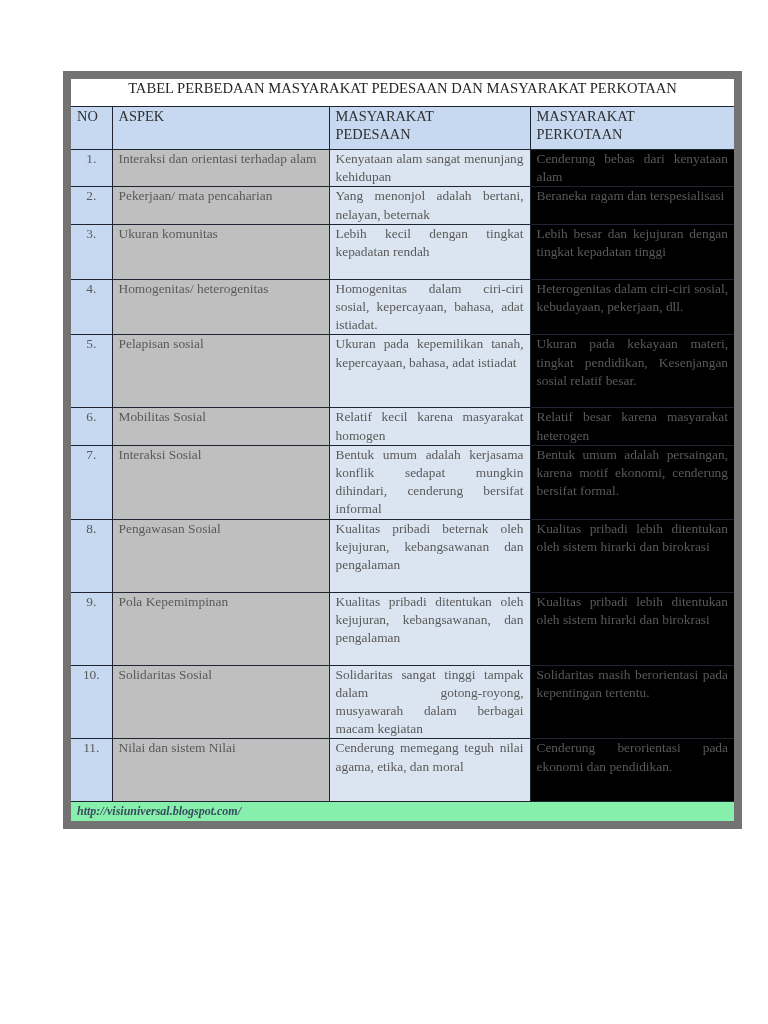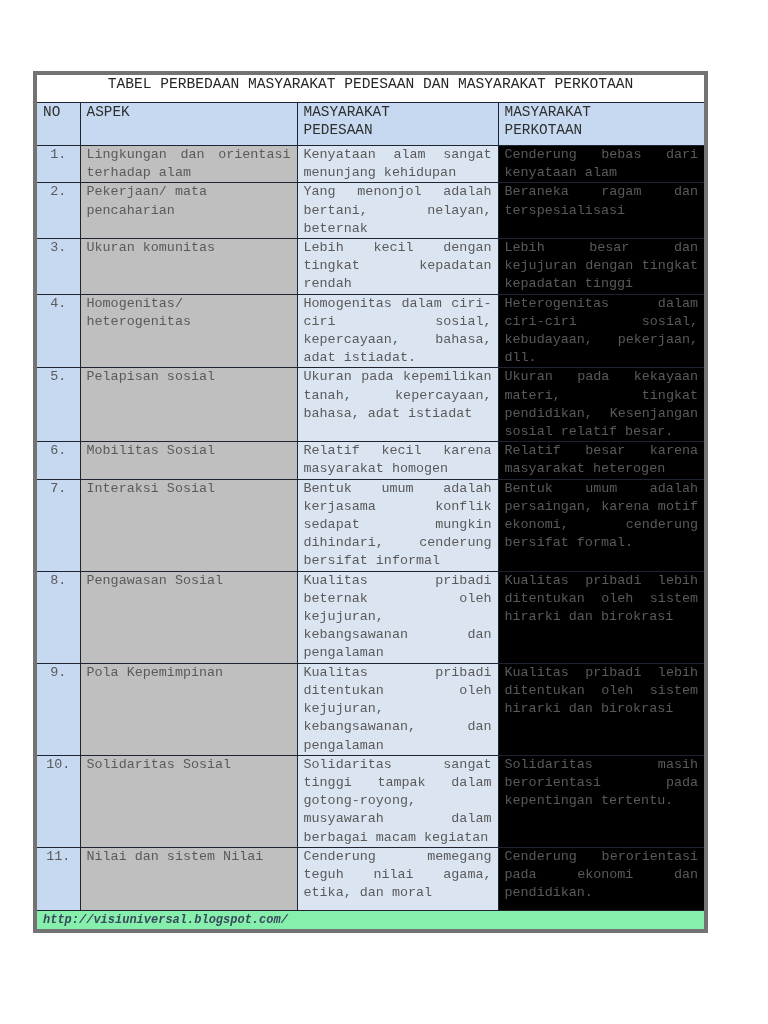--- a/index.html
+++ b/index.html
@@ -11,29 +11,29 @@
     overflow: hidden;
   }
   .page {
     position: relative;
     width: 768px;
     height: 1024px;
     background: #ffffff;
   }
   table.main {
     position: absolute;
-    left: 33px;
+    left: 63px;
     top: 71px;
     width: 671px;
     border-collapse: collapse;
     table-layout: fixed;
-    font-family: Liberation Mono, monospace;
+    font-family: Liberation Serif, serif;
     font-size: 13.4px;
     color: #5a5a5a;
-    border: 4px solid #737373;
+    border: 8px solid #737373;
   }
   table.main td, table.main th {
     border: 1.5px solid #1e2530;
     padding: 0 6px;
     vertical-align: top;
     line-height: 18.2px;
     overflow: hidden;
   }
   .title-cell {
     background: #ffffff;
@@ -108,21 +108,21 @@
         <span>PEDESAAN</span>
       </th>
       <th>
         <span>MASYARAKAT</span><br>
         <span>PERKOTAAN</span>
       </th>
     </tr>
 
     <tr style="height:37px">
       <td class="no">1.</td>
-      <td class="aspek" style="text-align:justify;text-align-last:left">Lingkungan dan orientasi terhadap alam</td>
+      <td class="aspek" style="text-align:justify;text-align-last:left">Interaksi dan orientasi terhadap alam</td>
       <td class="desa">Kenyataan alam sangat menunjang kehidupan</td>
       <td class="kota">Cenderung bebas dari kenyataan alam</td>
     </tr>
     <tr style="height:36px">
       <td class="no">2.</td>
       <td class="aspek">Pekerjaan/ mata pencaharian</td>
       <td class="desa">Yang menonjol adalah bertani, nelayan, beternak</td>
       <td class="kota">Beraneka ragam dan terspesialisasi</td>
     </tr>
     <tr style="height:55px">

